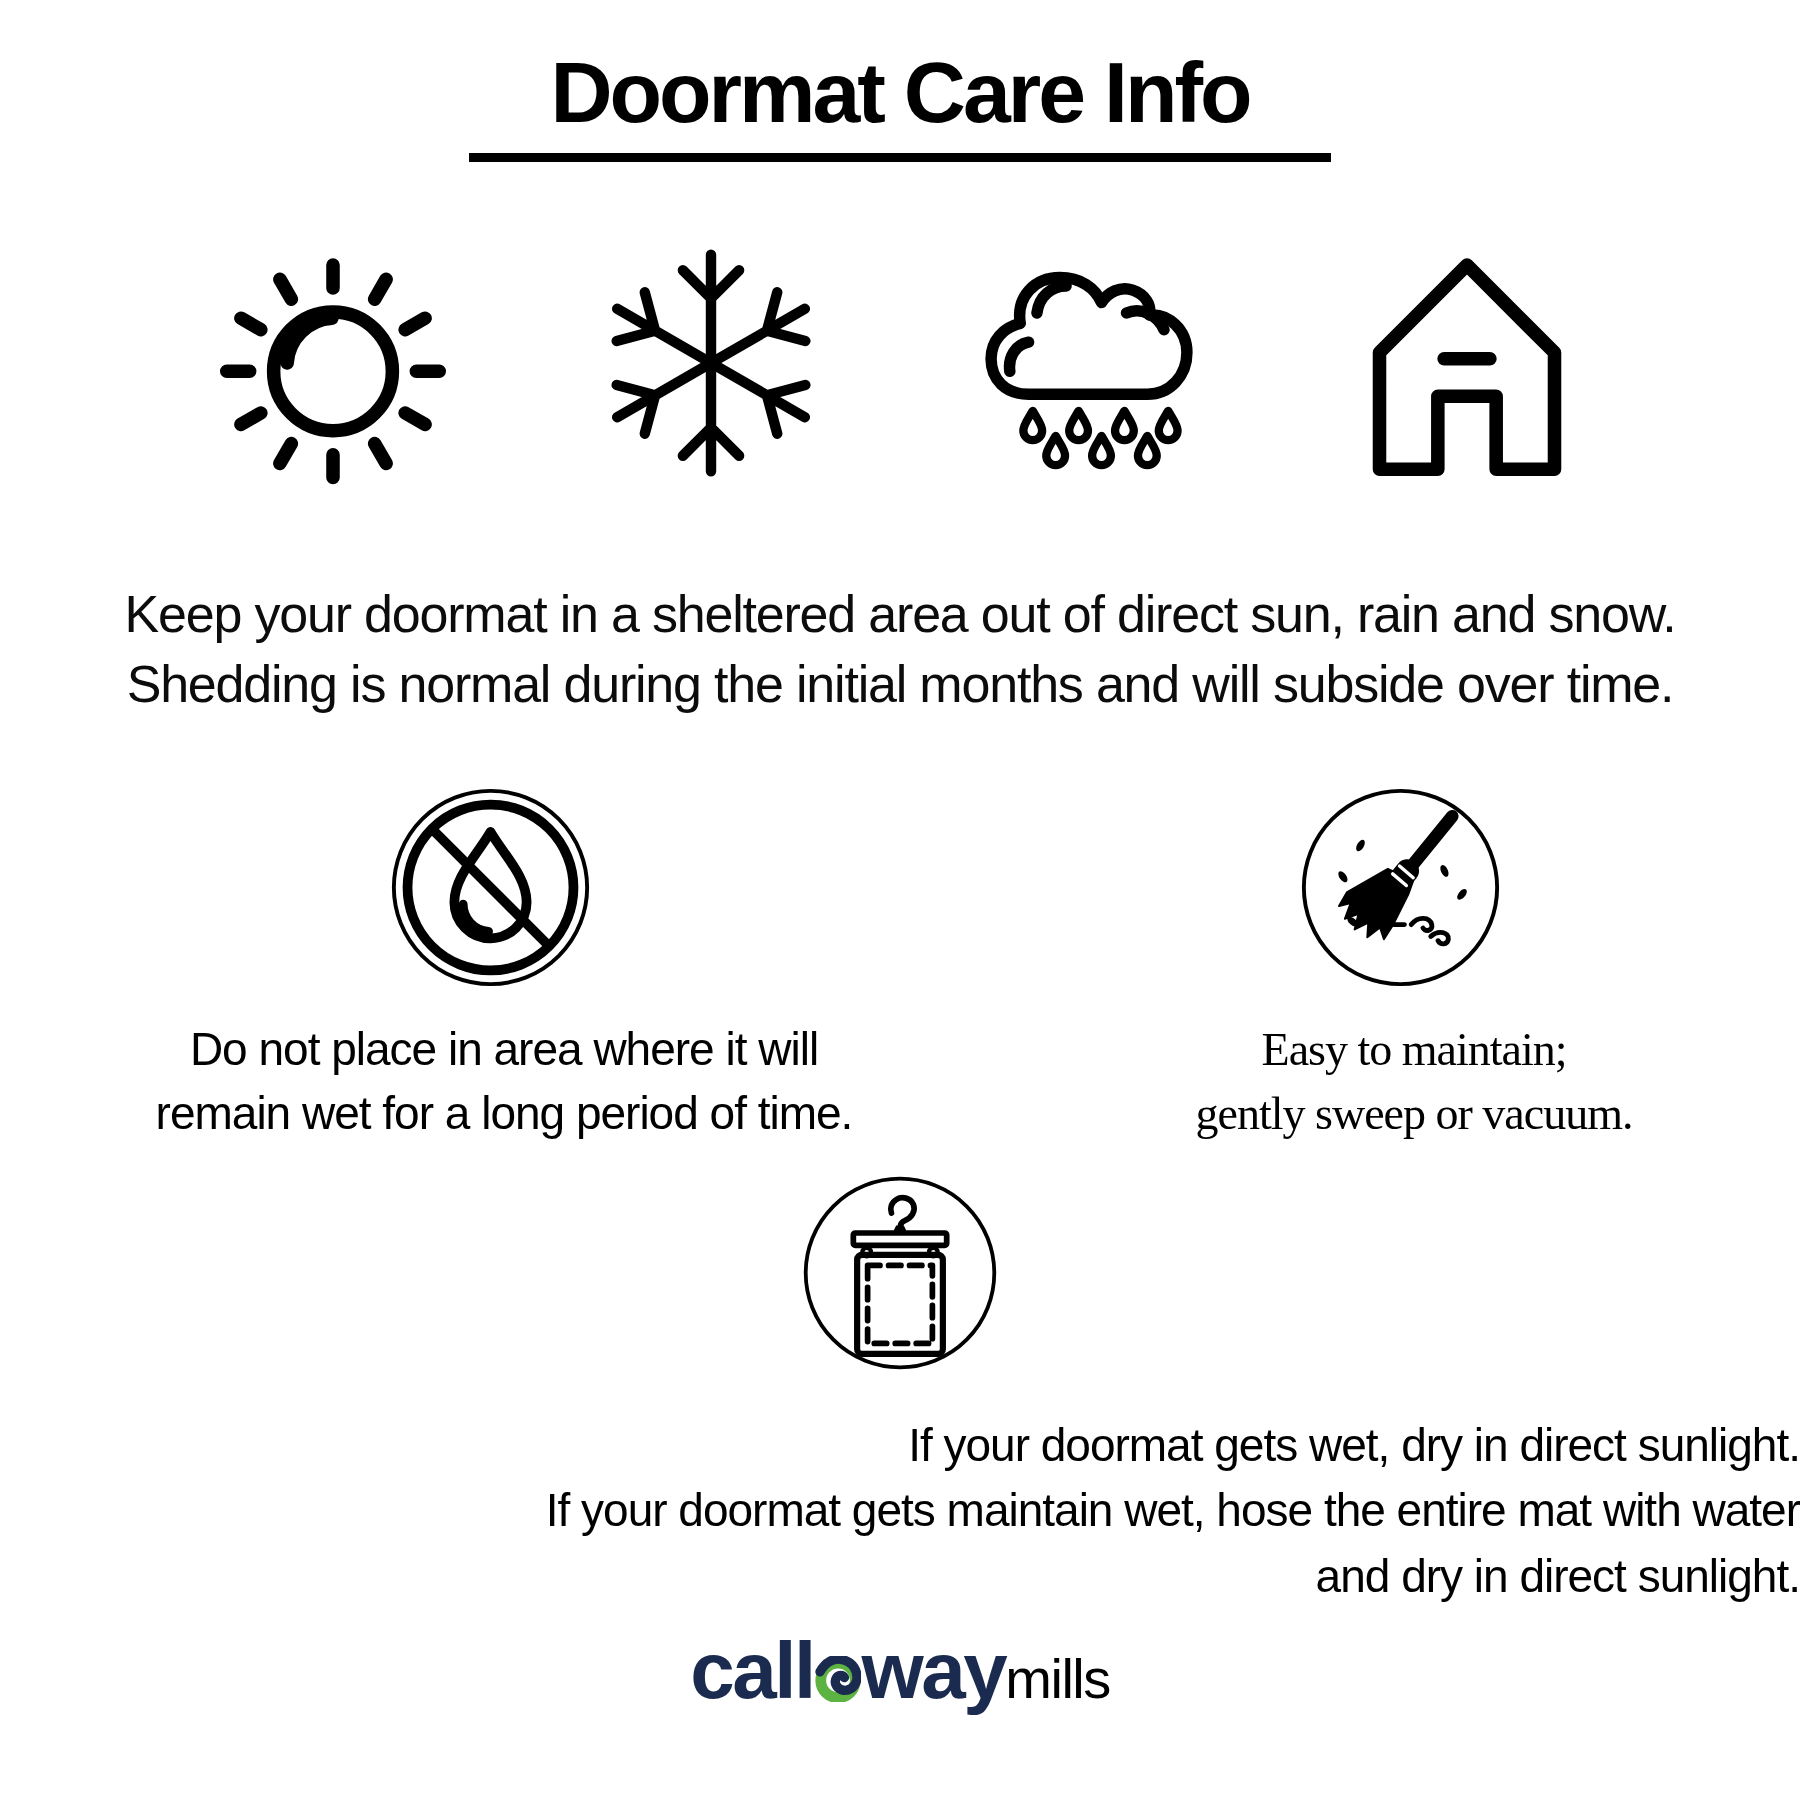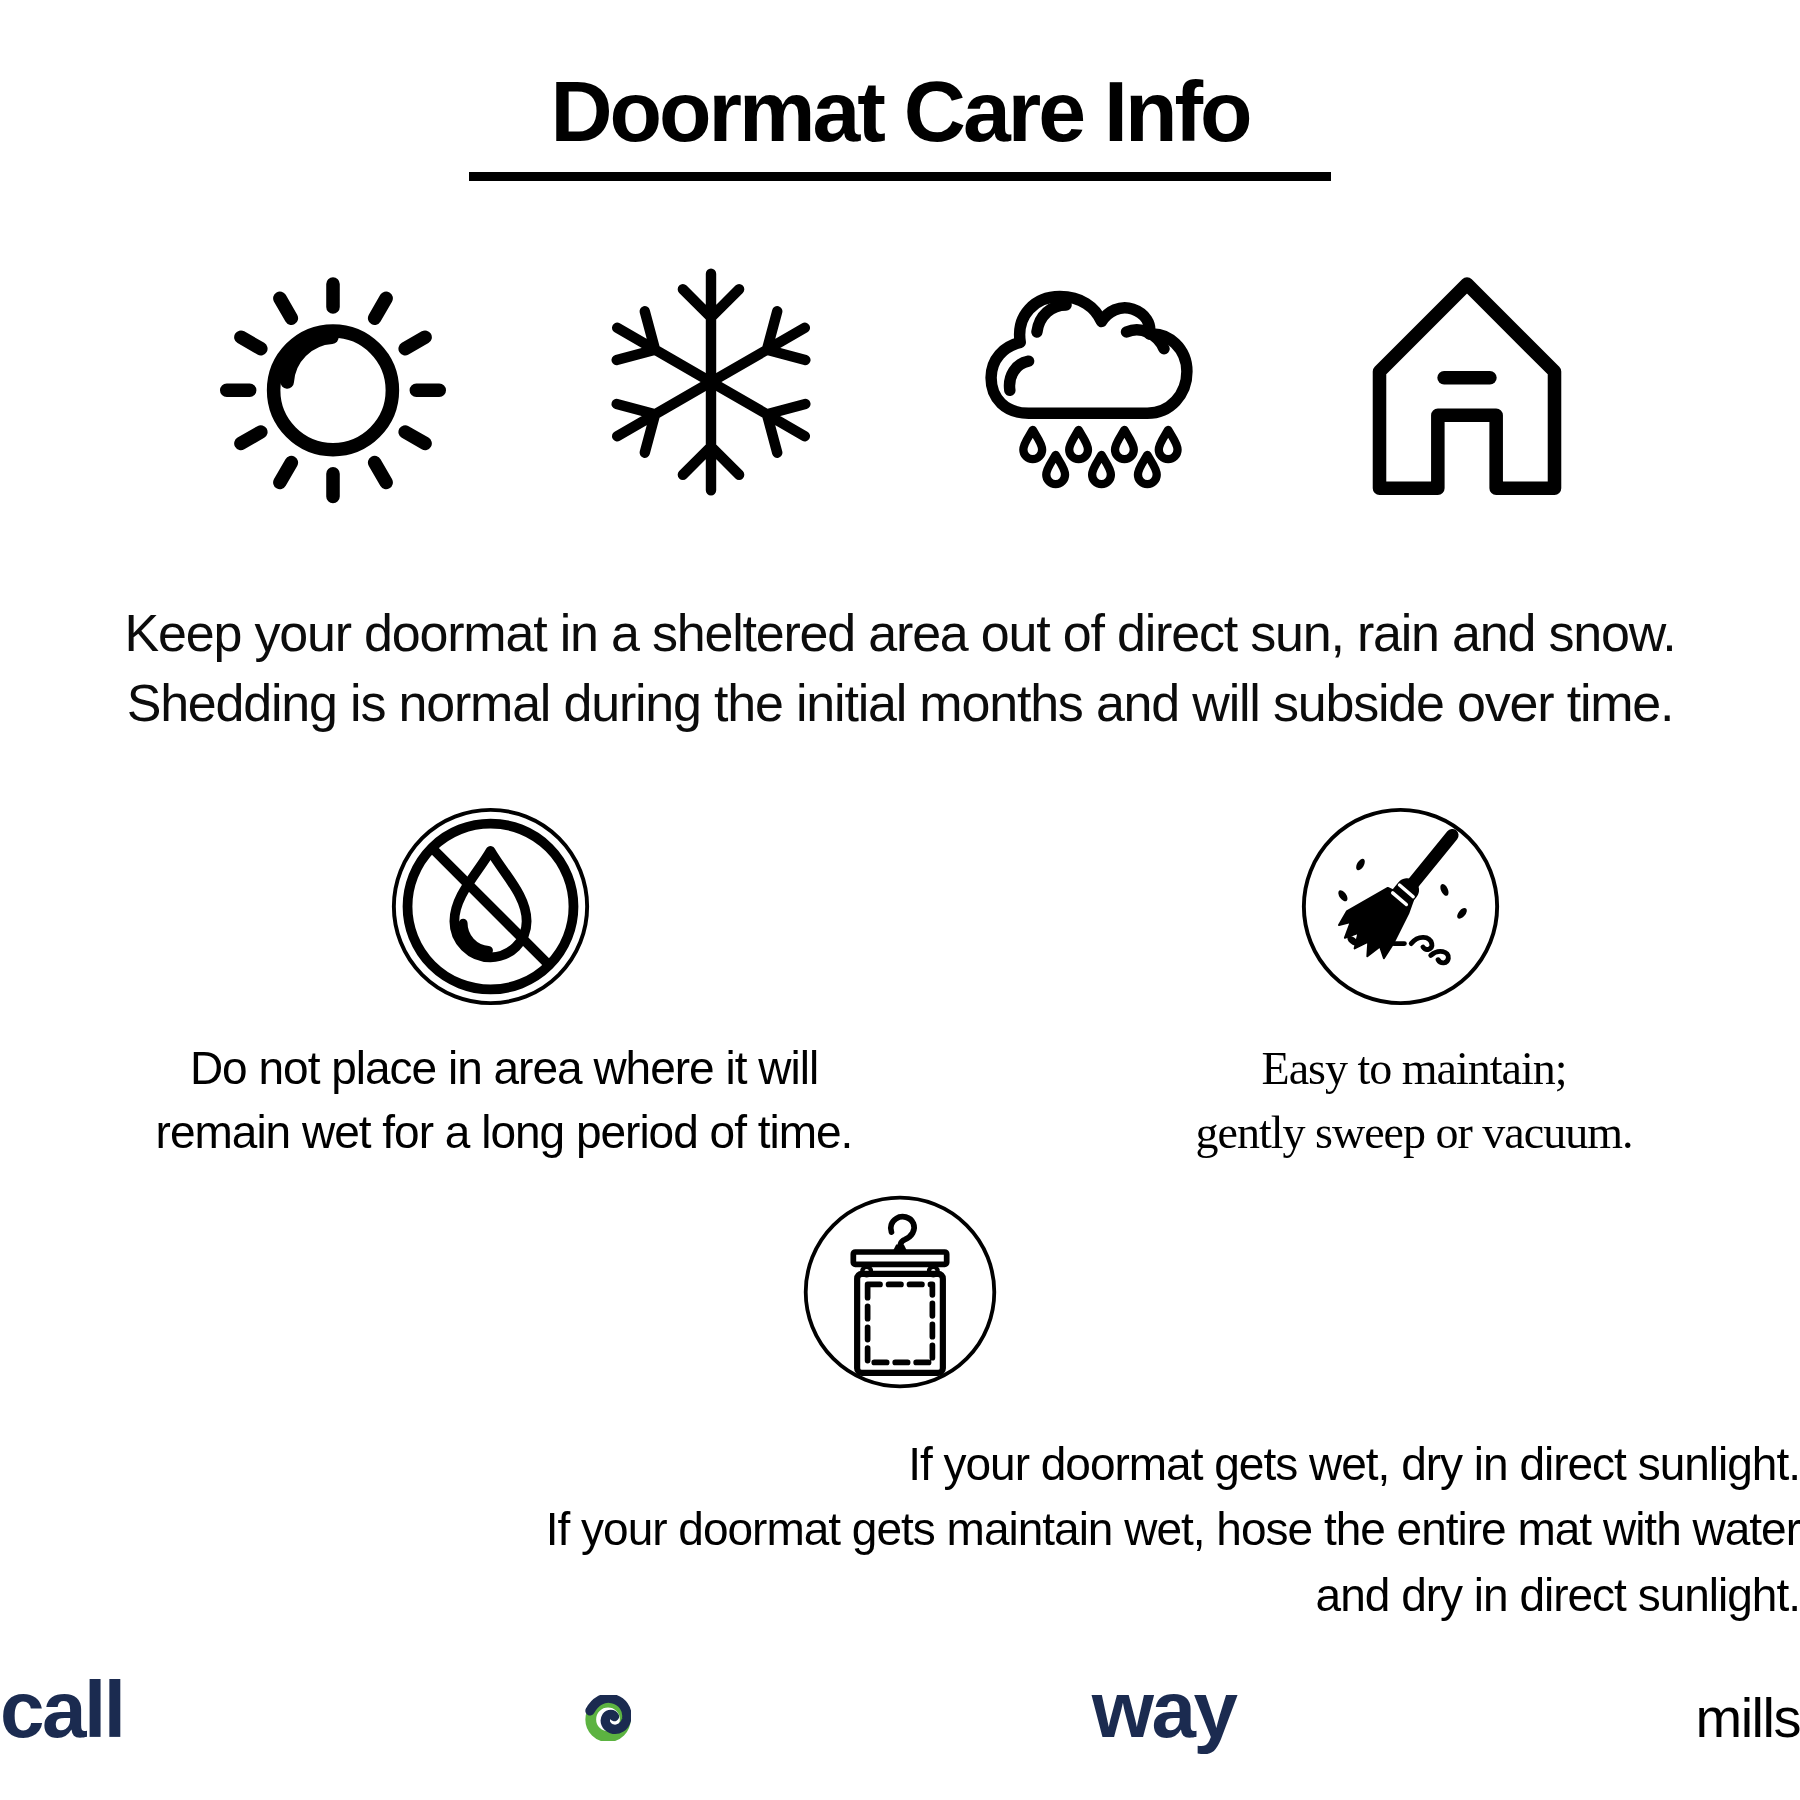--- a/index.html
+++ b/index.html
@@ -1,37 +1,37 @@
 <!DOCTYPE html>
 <html><head>
 <meta charset="utf-8">
 <style>
   * { margin:0; padding:0; box-sizing:border-box; }
   body { background:#ffffff; font-family:"Liberation Sans", sans-serif; color:#000; }
-  .canvas { width:1800px; height:1800px; background:#fff; overflow:hidden; padding-top:65px; }
+  .canvas { width:1800px; height:1800px; background:#fff; overflow:hidden; padding-top:46px; }
 
   .title { text-align:center; font-size:86px; font-weight:700; letter-spacing:-3px; line-height:1.08; }
   .title-underline { width:862px; height:9px; background:#000; margin:14px auto 0 auto; }
 
   .weather-row { margin-top:76px; display:flex; justify-content:center; align-items:center; gap:128px; }
   .weather-row svg { display:block; }
 
   .intro { margin-top:92px; text-align:center; font-size:52px; letter-spacing:-1.2px; line-height:1.34; color:#0c0c0c; }
 
   .care-row { margin-top:66px; display:flex; justify-content:center; gap:180px; }
   .care-col { display:flex; flex-direction:column; align-items:center; }
   .care-col.left { width:820px; }
   .care-col.right { width:640px;font-family:Liberation Serif, serif; }
   .care-caption { margin-top:28px; text-align:center; font-size:46px; letter-spacing:-1px; line-height:1.38;margin-left:28px; }
 
   .hang-wrap { margin-top:28px; display:flex; justify-content:center; }
 
   .drying { margin-top:40px; text-align:right; font-size:46px; letter-spacing:-1px; line-height:1.42; }
 
-  .logo-row { margin-top:36px; display:flex; justify-content:space-between; align-items:baseline; }
+  .logo-row { margin-top:16px; display:flex; justify-content:center; align-items:baseline; }
   .logo-bold { font-size:80px; font-weight:700; letter-spacing:-2.5px; color:#1b2b50; }
   .logo-light { font-size:56px; font-weight:400; letter-spacing:-1.5px; color:#000000; }
   .logo-o { width:46px; height:46px; margin:0 1px; position:relative; top:4px; }
 
   .ic { stroke:#000; fill:none; stroke-linecap:round; stroke-linejoin:round; }
 </style>
 </head>
 <body>
 
 <div class="canvas">

